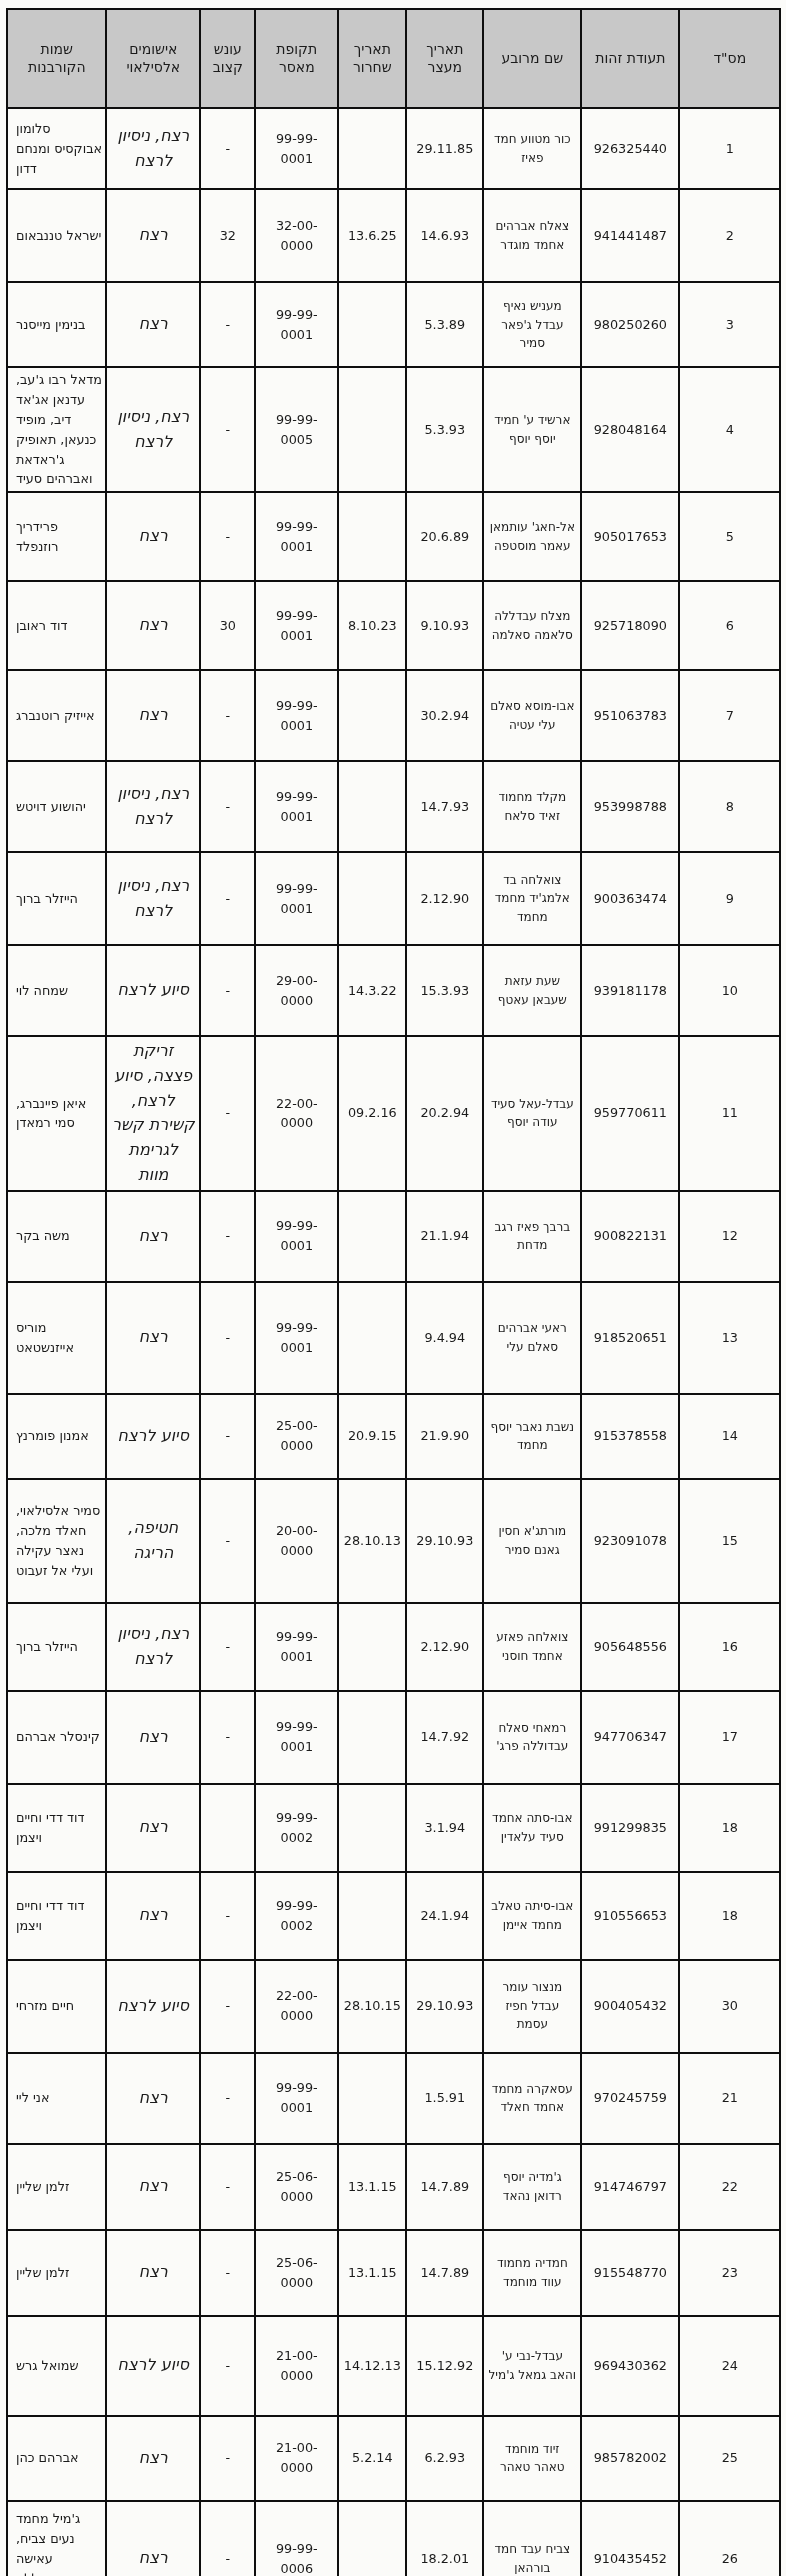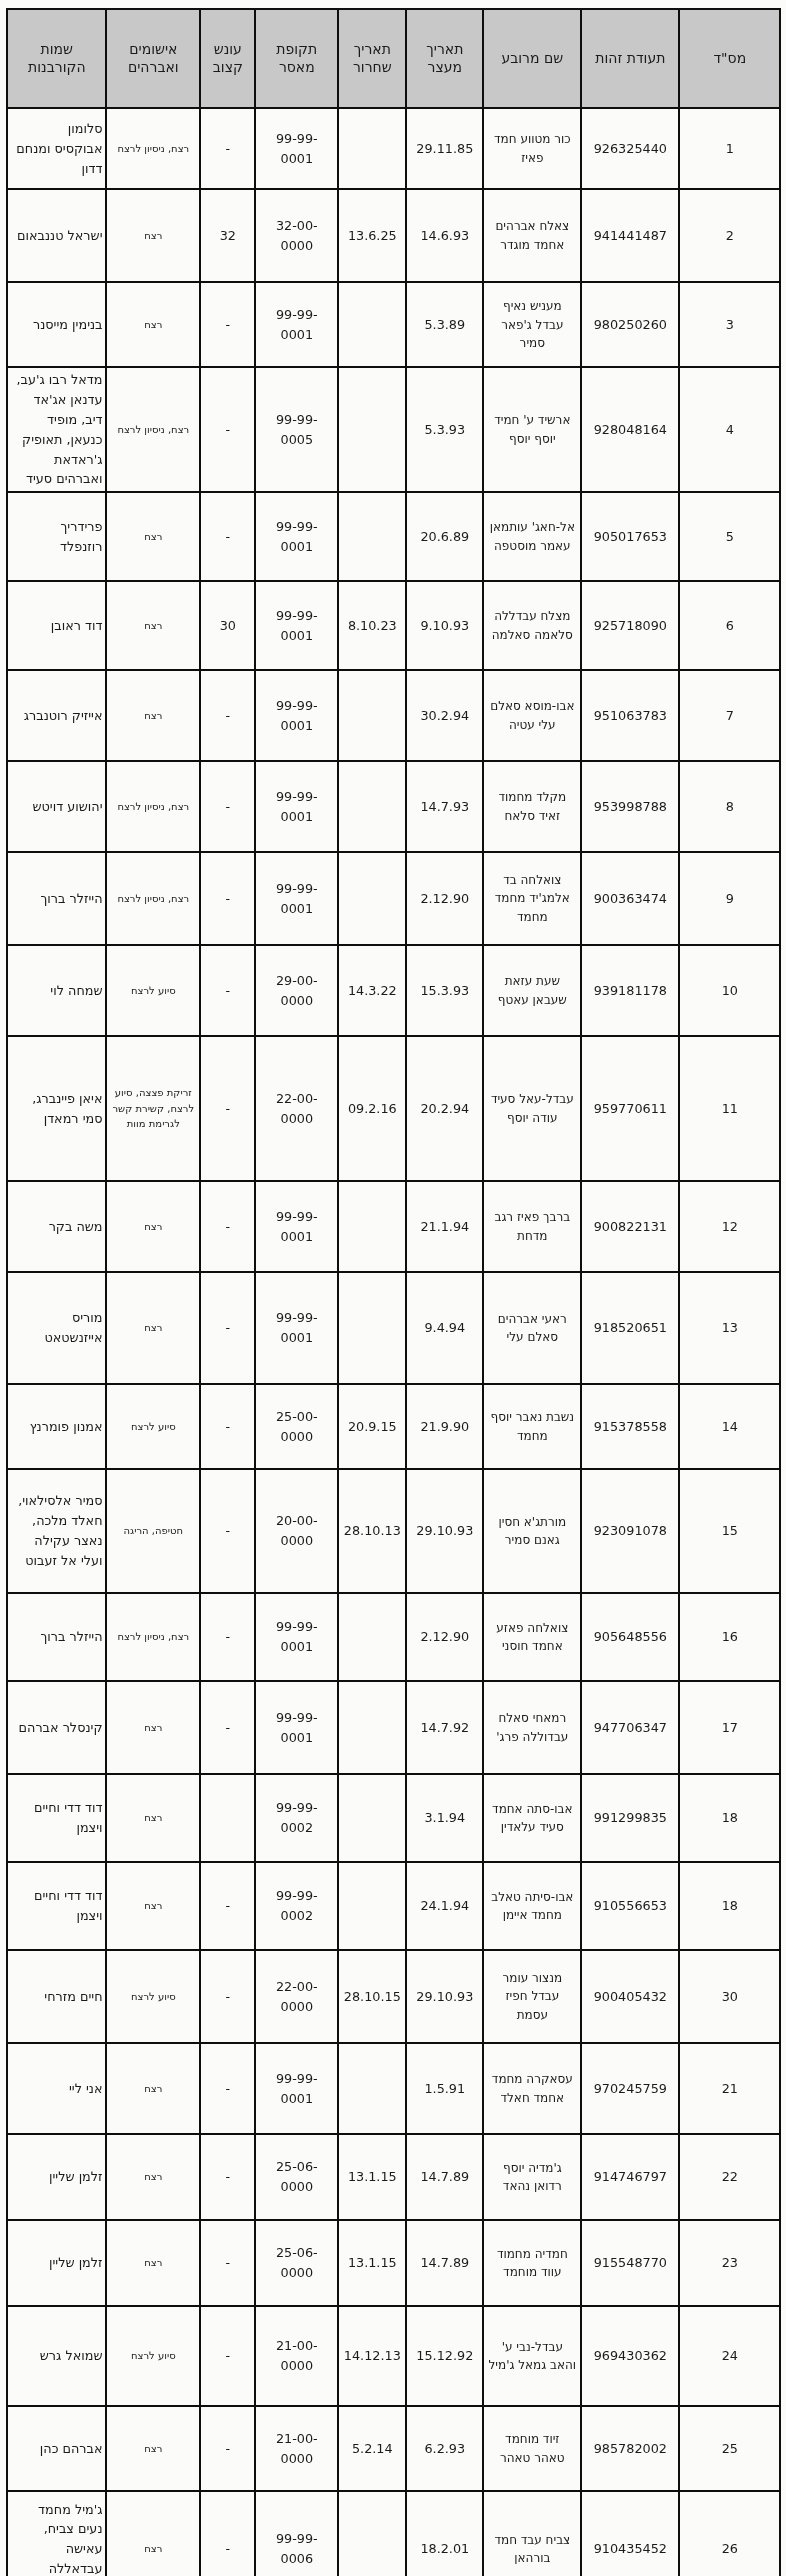--- a/index.html
+++ b/index.html
@@ -33,22 +33,22 @@
     word-wrap:break-word;
     background:transparent;
   }
   thead th {
     background:#c8c8c8;
     height:94px;
     font-weight:normal;
     font-size:14px;
     line-height:1.35;
   }
-  td.col-victims { text-align:right; padding-right:2.8px; padding-left:7.6px; }
-  td.col-charges { font-size:10px; }
+  td.col-victims { text-align:left; padding-right:2.8px; padding-left:7.6px; }
+  td.col-charges { font-size:16px;font-style:italic; }
   td.col-name { font-size:12px; }
 
   
   .watermark {
     position:absolute;
     pointer-events:none;
     z-index:5;
   }
 </style>
 </head>
@@ -75,21 +75,21 @@
     </colgroup>
     <thead>
       <tr id="header-row">
           <th>מס"ד</th>
           <th>תעודת זהות</th>
           <th>שם מרובע</th>
           <th>תאריך מעצר</th>
           <th>תאריך שחרור</th>
           <th>תקופת מאסר</th>
           <th>עונש קצוב</th>
-          <th>אישומים ואברהים</th>
+          <th>אישומים אלסילאוי</th>
           <th>שמות הקורבנות</th>
         </tr>
     </thead>
     <tbody id="table-body">
         <tr style="height: 81px;">
           <td class="col-msd">1</td>
           <td class="col-tz">926325440</td>
           <td class="col-name">כור מטווע חמד פאיז</td>
           <td class="col-arrest">29.11.85</td>
           <td class="col-release"></td>

